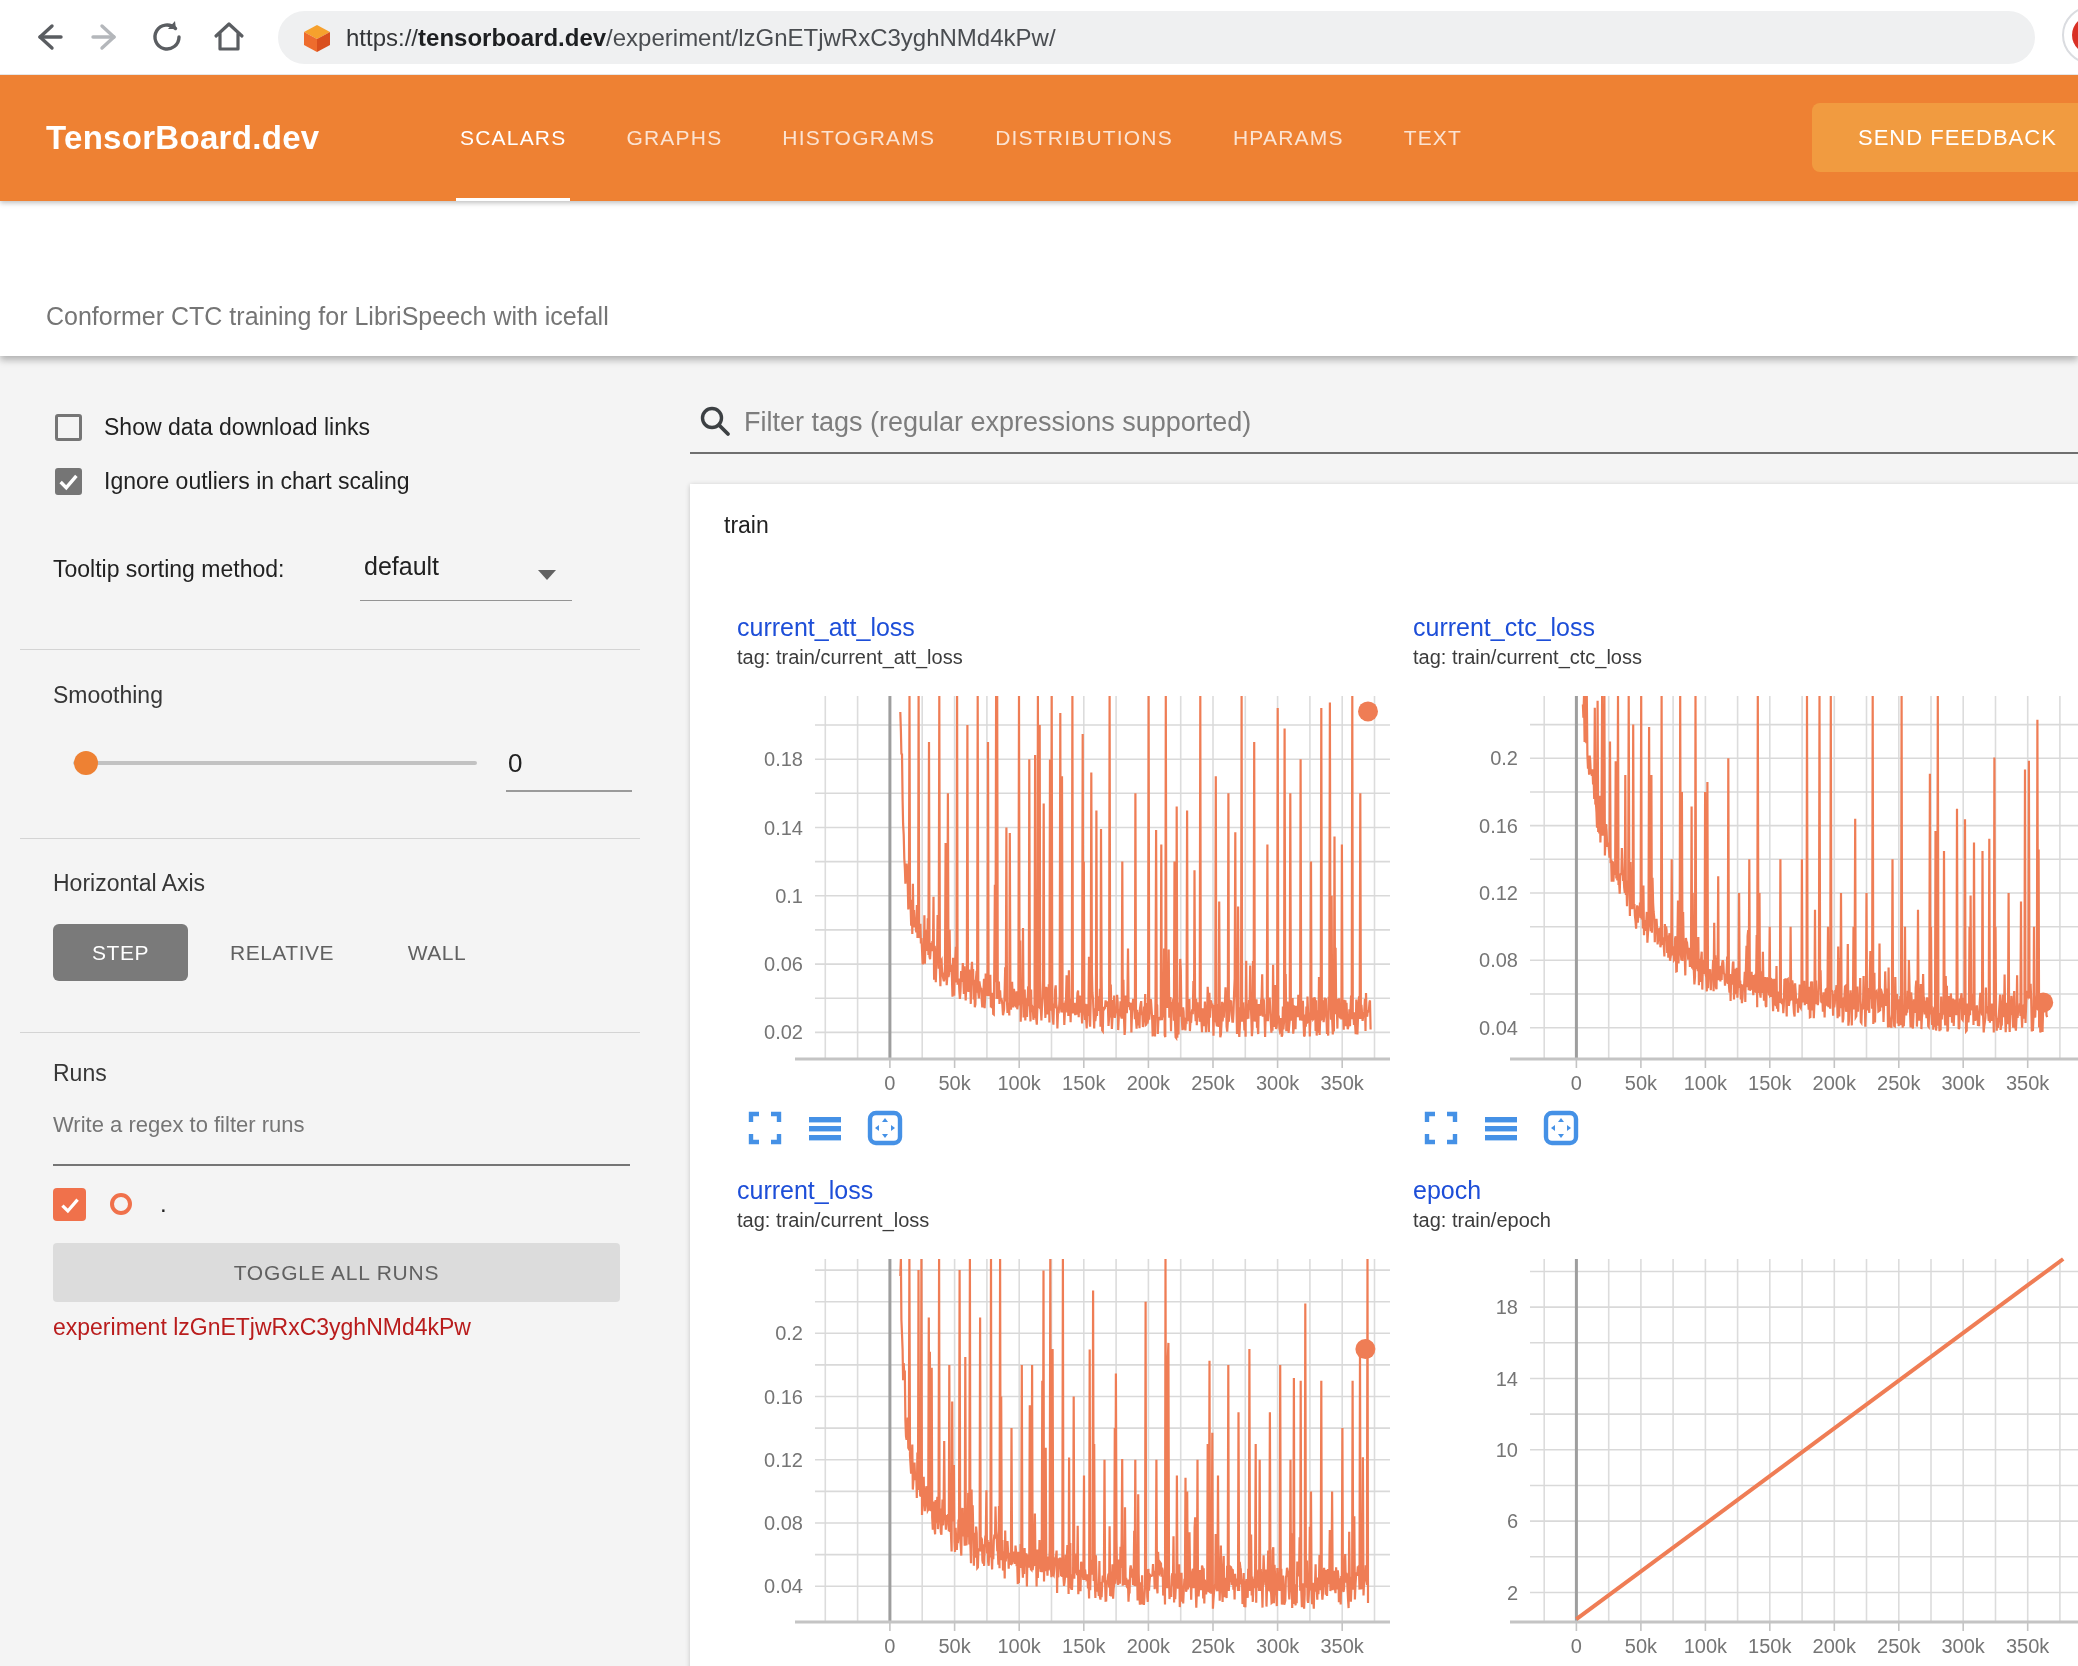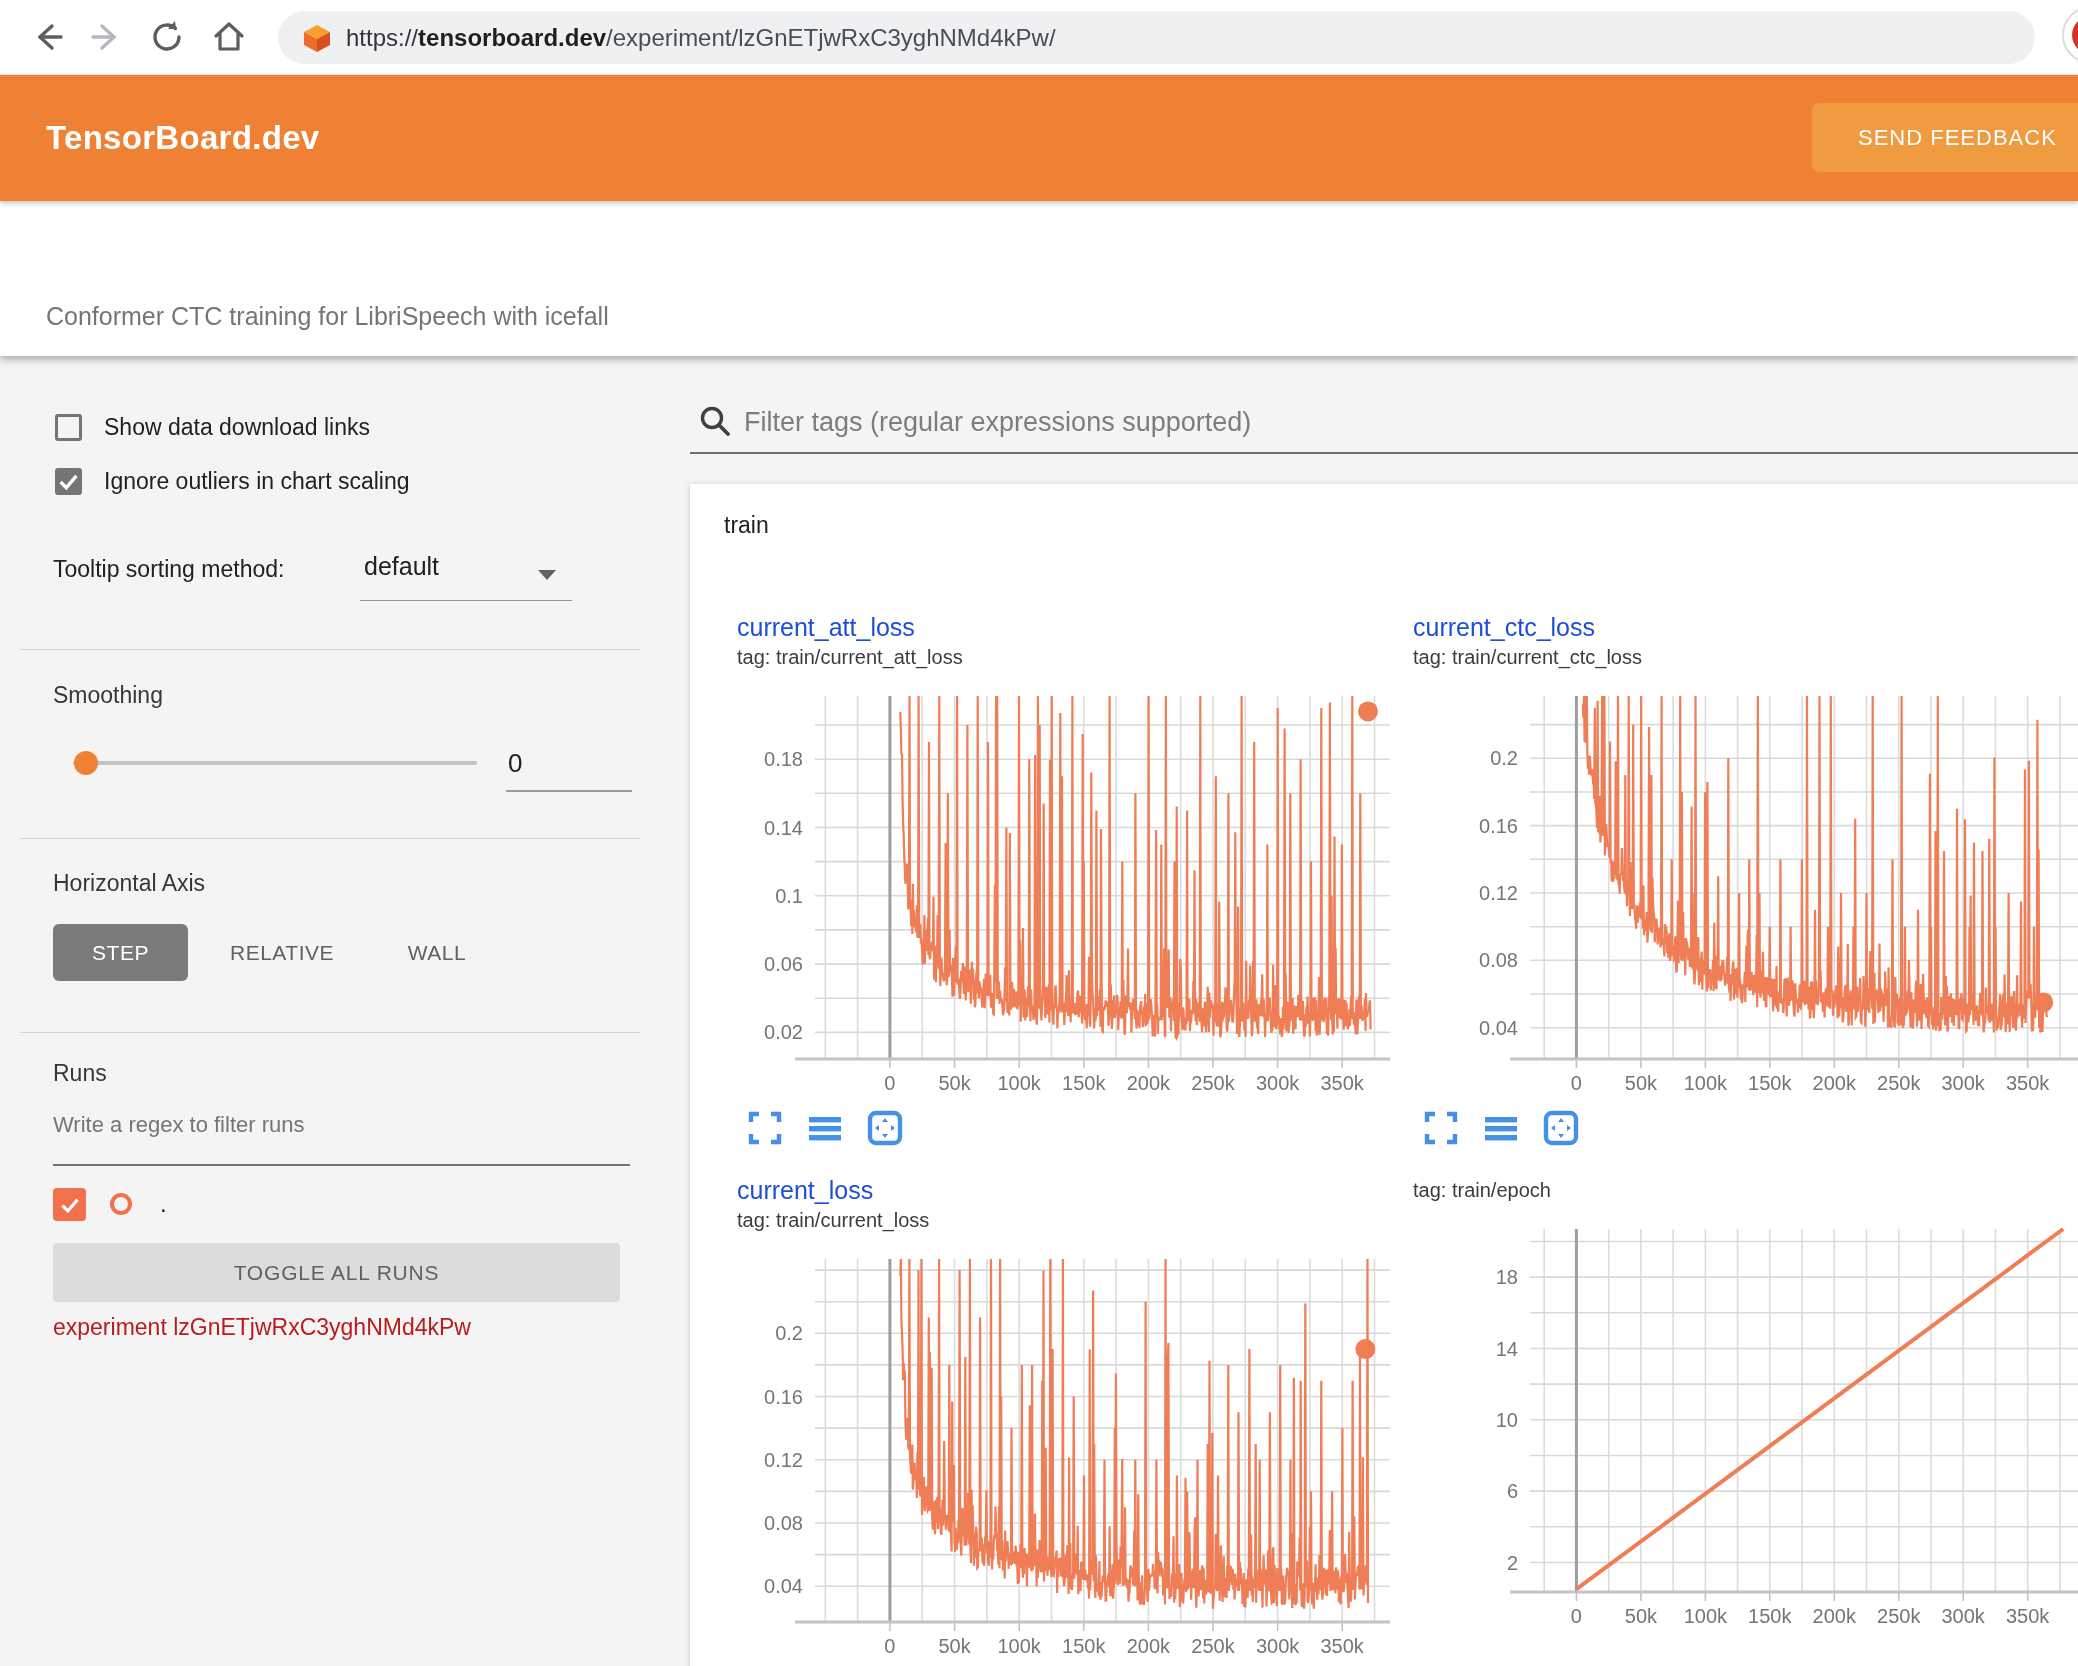--- a/index.html
+++ b/index.html
@@ -101,20 +101,28 @@
       </svg>
       <div class="url-text"><span class="url-scheme">https://</span><span class="url-domain">tensorboard.dev</span><span class="url-path">/experiment/lzGnETjwRxC3yghNMd4kPw/</span></div>
     </div>
     <div class="avatar">
         <div class="avatar-inner"></div>
       </div>
   </div>
 
   <div class="appbar">
     <div class="logo">TensorBoard.dev</div>
+    <div class="tabs">
+      <div class="tab active">SCALARS</div>
+      <div class="tab">GRAPHS</div>
+      <div class="tab">HISTOGRAMS</div>
+      <div class="tab">DISTRIBUTIONS</div>
+      <div class="tab">HPARAMS</div>
+      <div class="tab">TEXT</div>
+    </div>
     <button class="feedback-btn">SEND FEEDBACK</button>
   </div>
 
   <div class="titleband">
     <div class="exp-title">Conformer CTC training for LibriSpeech with icefall</div>
   </div>
 
   <div class="sidebar">
     <div class="cb-box" style="left:55px; top:58px;"></div>
     <div class="cb-label" style="left:104px; top:58px;">Show data download links</div>
@@ -379,20 +387,21 @@
           <text x="66" y="154.5" text-anchor="end" fill="#757575" font-size="20">0.16</text>
           <text x="66" y="217.8" text-anchor="end" fill="#757575" font-size="20">0.12</text>
           <text x="66" y="281.0" text-anchor="end" fill="#757575" font-size="20">0.08</text>
           <text x="66" y="344.2" text-anchor="end" fill="#757575" font-size="20">0.04</text>
           <path d="M163.3 27.1 L163.9 10.0 L164.4 70.7 L165.0 84.9 L165.6 100.6 L166.1 131.2 L166.7 114.0 L167.3 126.4 L167.8 121.5 L168.4 171.3 L169.0 187.5 L169.6 190.7 L170.1 187.0 L170.7 168.5 L171.3 199.0 L171.8 199.9 L172.4 10.0 L173.0 206.8 L173.5 214.9 L174.1 224.6 L174.7 215.9 L175.3 195.5 L175.8 240.6 L176.4 232.0 L177.0 224.5 L177.5 213.6 L178.1 228.1 L178.7 230.9 L179.3 225.3 L179.8 248.9 L180.4 203.4 L181.0 238.2 L181.5 21.1 L182.1 241.0 L182.7 233.0 L183.2 246.5 L183.8 246.8 L184.4 10.0 L185.0 266.1 L185.5 239.7 L186.1 245.7 L186.7 227.7 L187.2 254.0 L187.8 262.2 L188.4 252.6 L189.0 239.8 L189.5 237.3 L190.1 253.9 L190.7 261.5 L191.2 260.5 L191.8 68.5 L192.4 261.7 L192.9 102.8 L193.5 260.6 L194.1 261.8 L194.7 118.8 L195.2 268.2 L195.8 280.7 L196.4 252.4 L196.9 280.7 L197.5 278.6 L198.1 285.3 L198.6 250.9 L199.2 274.3 L199.8 256.3 L200.4 247.8 L200.9 280.1 L201.5 271.5 L202.1 10.0 L202.6 272.8 L203.2 259.5 L203.8 283.0 L204.4 285.8 L204.9 270.6 L205.5 250.6 L206.1 276.4 L206.6 257.9 L207.2 192.0 L207.8 265.2 L208.3 266.7 L208.9 280.6 L209.5 272.3 L210.1 266.2 L210.6 272.1 L211.2 265.1 L211.8 282.3 L212.3 115.9 L212.9 283.1 L213.5 276.5 L214.0 285.6 L214.6 302.4 L215.2 152.6 L215.8 272.4 L216.3 262.6 L216.9 215.9 L217.5 292.7 L218.0 302.9 L218.6 278.9 L219.2 290.2 L219.8 300.9 L220.3 290.0 L220.9 294.3 L221.5 270.6 L222.0 288.9 L222.6 21.1 L223.2 289.6 L223.7 296.0 L224.3 306.6 L224.9 263.6 L225.5 259.0 L226.0 287.4 L226.6 284.3 L227.2 281.1 L227.7 296.6 L228.3 108.1 L228.9 294.9 L229.5 296.2 L230.0 282.9 L230.6 287.6 L231.2 243.7 L231.7 261.6 L232.3 295.4 L232.9 10.0 L233.4 296.1 L234.0 314.3 L234.6 240.4 L235.2 290.9 L235.7 256.3 L236.3 285.7 L236.9 316.7 L237.4 289.4 L238.0 283.9 L238.6 308.7 L239.1 277.5 L239.7 284.1 L240.3 319.0 L240.9 318.3 L241.4 302.0 L242.0 299.6 L242.6 301.9 L243.1 68.5 L243.7 302.6 L244.3 288.9 L244.9 290.4 L245.4 311.3 L246.0 314.5 L246.6 295.2 L247.1 316.9 L247.7 297.9 L248.3 287.4 L248.8 286.2 L249.4 241.2 L250.0 304.5 L250.6 291.1 L251.1 312.7 L251.7 316.8 L252.3 293.0 L252.8 308.0 L253.4 306.5 L254.0 10.0 L254.5 307.0 L255.1 320.4 L255.7 300.0 L256.3 310.3 L256.8 291.5 L257.4 285.5 L258.0 289.6 L258.5 257.5 L259.1 282.1 L259.7 287.9 L260.3 302.2 L260.8 301.1 L261.4 315.7 L262.0 256.9 L262.5 319.3 L263.1 10.0 L263.7 310.7 L264.2 147.5 L264.8 311.2 L265.4 291.1 L266.0 321.6 L266.5 303.2 L267.1 303.5 L267.7 329.5 L268.2 281.4 L268.8 312.4 L269.4 294.1 L270.0 309.4 L270.5 292.0 L271.1 303.3 L271.7 319.8 L272.2 303.7 L272.8 313.7 L273.4 314.6 L273.9 314.9 L274.5 179.1 L275.1 315.4 L275.7 304.7 L276.2 302.6 L276.8 309.4 L277.4 312.4 L277.9 314.7 L278.5 296.6 L279.1 302.6 L279.6 317.2 L280.2 314.3 L280.8 335.1 L281.4 302.8 L281.9 333.9 L282.5 304.8 L283.1 319.1 L283.6 295.0 L284.2 318.7 L284.8 115.9 L285.4 318.9 L285.9 328.8 L286.5 305.5 L287.1 324.9 L287.6 299.1 L288.2 315.8 L288.8 317.1 L289.3 304.3 L289.9 337.6 L290.5 305.6 L291.1 310.2 L291.6 316.6 L292.2 318.5 L292.8 156.3 L293.3 305.5 L293.9 320.2 L294.5 320.9 L295.1 115.9 L295.6 321.1 L296.2 317.1 L296.8 311.5 L297.3 296.9 L297.9 264.5 L298.5 317.1 L299.0 301.8 L299.6 337.4 L300.2 300.4 L300.8 328.9 L301.3 311.8 L301.9 319.6 L302.5 291.1 L303.0 309.3 L303.6 322.8 L304.2 320.9 L304.7 323.1 L305.3 131.7 L305.9 323.3 L306.5 21.4 L307.0 332.4 L307.6 301.4 L308.2 318.9 L308.7 198.7 L309.3 322.1 L309.9 314.4 L310.5 326.8 L311.0 307.6 L311.6 321.3 L312.2 315.8 L312.7 299.8 L313.3 10.0 L313.9 318.0 L314.4 328.1 L315.0 325.3 L315.6 100.1 L316.2 325.5 L316.7 326.3 L317.3 319.6 L317.9 312.6 L318.4 308.9 L319.0 307.3 L319.6 301.6 L320.1 344.0 L320.7 309.3 L321.3 328.4 L321.9 313.5 L322.4 312.8 L323.0 308.7 L323.6 312.3 L324.1 326.1 L324.7 326.1 L325.3 327.5 L325.9 10.0 L326.4 327.7 L327.0 336.9 L327.6 333.0 L328.1 326.4 L328.7 305.9 L329.3 328.7 L329.8 310.2 L330.4 296.0 L331.0 313.5 L331.6 344.9 L332.1 208.4 L332.7 333.5 L333.3 294.1 L333.8 338.2 L334.4 339.9 L335.0 339.9 L335.6 325.3 L336.1 329.6 L336.7 147.5 L337.3 329.7 L337.8 309.6 L338.4 324.5 L339.0 318.2 L339.5 304.6 L340.1 326.3 L340.7 276.7 L341.3 345.3 L341.8 334.9 L342.4 324.4 L343.0 320.9 L343.5 342.3 L344.1 312.8 L344.7 315.9 L345.2 326.4 L345.8 326.0 L346.4 330.9 L347.0 226.6 L347.5 331.0 L348.1 320.7 L348.7 327.1 L349.2 329.5 L349.8 328.1 L350.4 325.2 L351.0 339.5 L351.5 328.9 L352.1 349.5 L352.7 100.6 L353.2 341.2 L353.8 314.8 L354.4 322.9 L354.9 310.9 L355.5 325.6 L356.1 41.4 L356.7 332.1 L357.2 195.0 L357.8 332.2 L358.4 348.9 L358.9 306.4 L359.5 328.6 L360.1 342.7 L360.6 335.4 L361.2 339.8 L361.8 347.0 L362.4 311.9 L362.9 347.8 L363.5 350.6 L364.1 333.1 L364.6 348.3 L365.2 334.4 L365.8 326.6 L366.4 330.3 L366.9 333.4 L367.5 210.8 L368.1 333.5 L368.6 351.7 L369.2 351.6 L369.8 331.3 L370.3 335.1 L370.9 328.6 L371.5 324.7 L372.1 338.4 L372.6 277.2 L373.2 346.9 L373.8 322.7 L374.3 347.5 L374.9 333.0 L375.5 315.2 L376.1 349.7 L376.6 339.8 L377.2 334.6 L377.8 179.1 L378.3 334.8 L378.9 124.4 L379.5 291.3 L380.0 323.1 L380.6 330.5 L381.2 336.0 L381.8 310.6 L382.3 317.8 L382.9 334.8 L383.5 297.7 L384.0 319.0 L384.6 293.4 L385.2 209.9 L385.7 336.8 L386.3 317.9 L386.9 313.0 L387.5 335.9 L388.0 258.2 L388.6 336.0 L389.2 328.9 L389.7 337.4 L390.3 338.3 L390.9 330.5 L391.5 352.8 L392.0 343.1 L392.6 343.2 L393.2 320.1 L393.7 316.3 L394.3 320.8 L394.9 328.6 L395.4 319.7 L396.0 335.9 L396.6 333.1 L397.2 281.8 L397.7 337.1 L398.3 210.8 L398.9 337.2 L399.4 331.8 L400.0 314.4 L400.6 351.6 L401.2 245.3 L401.7 324.2 L402.3 344.6 L402.9 355.6 L403.4 334.7 L404.0 334.2 L404.6 355.4 L405.1 326.2 L405.7 354.4 L406.3 346.5 L406.9 356.0 L407.4 349.0 L408.0 337.8 L408.6 52.7 L409.1 337.9 L409.7 320.5 L410.3 348.0 L410.8 352.9 L411.4 319.9 L412.0 341.8 L412.6 332.3 L413.1 326.2 L413.7 327.0 L414.3 326.8 L414.8 326.7 L415.4 326.1 L416.0 315.0 L416.6 327.3 L417.1 321.8 L417.7 340.3 L418.3 323.7 L418.8 338.5 L419.4 210.8 L420.0 338.5 L420.5 344.4 L421.1 302.9 L421.7 322.7 L422.3 324.1 L422.8 321.5 L423.4 313.8 L424.0 314.7 L424.5 327.7 L425.1 318.7 L425.7 321.4 L426.2 346.6 L426.8 334.0 L427.4 328.9 L428.0 355.4 L428.5 10.0 L429.1 339.1 L429.7 210.8 L430.2 339.2 L430.8 110.0 L431.4 93.9 L432.0 327.8 L432.5 350.1 L433.1 343.6 L433.7 343.3 L434.2 347.9 L434.8 327.4 L435.4 324.3 L435.9 336.6 L436.5 287.3 L437.1 353.6 L437.7 324.4 L438.2 350.1 L438.8 338.2 L439.4 339.7 L439.9 226.6 L440.5 339.8 L441.1 325.6 L441.7 333.5 L442.2 315.2 L442.8 358.1 L443.4 343.5 L443.9 327.6 L444.5 323.8 L445.1 352.7 L445.6 338.9 L446.2 354.5 L446.8 340.6 L447.4 329.7 L447.9 335.1 L448.5 228.8 L449.1 342.8 L449.6 340.4 L450.2 242.4 L450.8 340.4 L451.3 334.8 L451.9 338.3 L452.5 283.2 L453.1 329.9 L453.6 328.9 L454.2 350.6 L454.8 325.2 L455.3 322.4 L455.9 319.7 L456.5 339.1 L457.1 331.4 L457.6 278.6 L458.2 268.3 L458.8 342.9 L459.3 358.7 L459.9 341.0 L460.5 210.8 L461.0 341.1 L461.6 347.4 L462.2 337.5 L462.8 321.0 L463.3 326.9 L463.9 341.1 L464.5 332.6 L465.0 316.6 L465.6 318.5 L466.2 349.5 L466.7 319.2 L467.3 354.5 L467.9 330.7 L468.5 337.7 L469.0 345.2 L469.6 342.1 L470.2 341.6 L470.7 195.0 L471.3 341.7 L471.9 342.2 L472.5 111.8 L473.0 340.2 L473.6 325.4 L474.2 344.8 L474.7 330.7 L475.3 183.8 L475.9 359.8 L476.4 351.4 L477.0 343.0 L477.6 339.7 L478.2 334.8 L478.7 284.9 L479.3 299.5 L479.9 340.8 L480.4 342.0 L481.0 226.6 L481.6 342.0 L482.2 320.4 L482.7 351.7 L483.3 325.5 L483.9 296.6 L484.4 337.9 L485.0 340.7 L485.6 353.0 L486.1 321.4 L486.7 307.1 L487.3 348.3 L487.9 328.9 L488.4 338.2 L489.0 344.5 L489.6 349.0 L490.1 316.7 L490.7 342.0 L491.3 115.9 L491.8 342.0 L492.4 328.4 L493.0 333.1 L493.6 317.9 L494.1 318.3 L494.7 336.0 L495.3 320.7 L495.8 321.1 L496.4 340.6 L497.0 331.0 L497.6 350.5 L498.1 324.7 L498.7 337.4 L499.3 333.5 L499.8 332.5 L500.4 329.6 L501.0 342.0 L501.5 163.3 L502.1 342.0 L502.7 312.8 L503.3 318.2 L503.8 320.4 L504.4 335.3 L505.0 330.2 L505.5 355.1 L506.1 344.2 L506.7 324.1 L507.3 358.0 L507.8 356.3 L508.4 358.1 L509.0 332.9 L509.5 330.1 L510.1 346.8 L510.7 348.8 L511.2 319.8 L511.8 342.0 L512.4 100.1 L513.0 342.0 L513.5 317.7 L514.1 285.5 L514.7 346.5 L515.2 327.5 L515.8 352.9 L516.4 338.2 L516.9 329.8 L517.5 339.3 L518.1 321.8 L518.7 194.9 L519.2 353.8 L519.8 321.4 L520.4 325.9 L520.9 338.8 L521.5 320.5 L522.1 342.0 L522.7 210.8 L523.2 342.0 L523.8 320.1 L524.4 334.4 L524.9 336.4 L525.5 358.6 L526.1 325.3 L526.6 306.2 L527.2 322.3 L527.8 326.7 L528.4 336.3 L528.9 320.5 L529.5 357.6 L530.1 336.8 L530.6 330.6 L531.2 301.5 L531.8 337.9 L532.3 342.0 L532.9 163.3 L533.5 342.0 L534.1 343.9 L534.6 354.1 L535.2 353.6 L535.8 301.7 L536.3 298.2 L536.9 354.2 L537.5 315.7 L538.1 326.3 L538.6 338.5 L539.2 344.4 L539.8 357.1 L540.3 319.0 L540.9 339.5 L541.5 341.1 L542.0 330.0 L542.6 342.0 L543.2 115.9 L543.8 342.0 L544.3 319.8 L544.9 355.6 L545.5 346.9 L546.0 326.5 L546.6 337.5 L547.2 355.6 L547.8 353.8 L548.3 351.5 L548.9 328.0 L549.5 326.4 L550.0 318.8 L550.6 321.3 L551.2 323.1 L551.7 340.3 L552.3 350.5 L552.9 342.0 L553.5 210.8 L554.0 342.0 L554.6 284.2 L555.2 359.1 L555.7 333.0 L556.3 339.4 L556.9 129.1 L557.4 355.0 L558.0 347.9 L558.6 356.4 L559.2 335.4 L559.7 354.2 L560.3 312.5 L560.9 327.1 L561.4 318.0 L562.0 327.5 L562.6 288.3 L563.2 341.8 L563.7 131.7 L564.3 341.7 L564.9 358.3 L565.4 335.8 L566.0 334.3 L566.6 348.8 L567.1 359.7 L567.7 345.0 L568.3 54.5 L568.9 336.6 L569.4 337.3 L570.0 311.5 L570.6 351.2 L571.1 353.8 L571.7 346.7 L572.3 335.4 L572.8 277.8 L573.4 341.6 L574.0 242.4 L574.6 341.5 L575.1 355.2 L575.7 333.9 L576.3 350.1 L576.8 359.8 L577.4 334.3 L578.0 336.1 L578.6 315.3 L579.1 342.6 L579.7 339.7 L580.3 350.7 L580.8 328.6 L581.4 345.1 L582.0 331.5 L582.5 306.1 L583.1 324.8 L583.7 341.3 L584.3 131.7 L584.8 341.3 L585.4 350.7 L586.0 343.4 L586.5 328.0 L587.1 318.8 L587.7 337.9 L588.3 332.3 L588.8 345.6 L589.4 320.8 L590.0 346.9 L590.5 334.0 L591.1 320.0 L591.7 335.1 L592.2 332.9 L592.8 280.9 L593.4 342.1 L594.0 323.0 L594.5 341.1 L595.1 242.4 L595.7 341.1 L596.2 324.7 L596.8 325.0 L597.4 321.9 L597.9 339.1 L598.5 344.1 L599.1 318.3 L599.7 329.6 L600.2 340.4 L600.8 321.3 L601.4 327.7 L601.9 353.3 L602.5 329.4 L603.1 340.1 L603.7 355.4 L604.2 327.0 L604.8 340.9 L605.4 179.1 L605.9 340.9 L606.5 342.8 L607.1 339.1 L607.6 321.5 L608.2 305.1 L608.8 333.7 L609.4 324.0 L609.9 326.7 L610.5 339.3 L611.1 351.1 L611.6 359.1 L612.2 282.8 L612.8 331.5 L613.4 327.7 L613.9 352.8 L614.5 336.0 L615.1 340.7 L615.6 131.7 L616.2 340.7 L616.8 321.5 L617.3 267.3 L617.9 350.5 L618.5 335.2 L619.1 325.4 L619.6 323.4 L620.2 326.8 L620.8 317.2 L621.3 326.4 L621.9 316.3 L622.5 340.6 L623.0 100.1 L623.6 340.5 L624.2 316.5 L624.8 340.2 L625.3 328.2 L625.9 208.2 L626.5 346.5 L627.0 334.5 L627.6 329.4 L628.2 331.9 L628.8 316.4 L629.3 328.8 L629.9 335.8 L630.5 10.0 L631.0 353.9 " fill="none" stroke="#ef7d55" stroke-width="2.2"></path>
           <circle cx="628.4" cy="100.1" r="10" fill="#ef7d55"></circle>
         </svg></div>
   </div>
 
   <div class="chart" style="left:1413px; top:1175px; width:665px;">
+    <div class="chart-title">epoch</div>
     <div class="chart-tag">tag: train/epoch</div>
     <div class="chart-plot"><svg width="665" height="412">
           <line x1="131.2" y1="10" x2="131.2" y2="372" stroke="#dcdcdc" stroke-width="1.6"></line>
           <line x1="195.7" y1="10" x2="195.7" y2="372" stroke="#dcdcdc" stroke-width="1.6"></line>
           <line x1="227.9" y1="10" x2="227.9" y2="372" stroke="#dcdcdc" stroke-width="1.6"></line>
           <line x1="260.1" y1="10" x2="260.1" y2="372" stroke="#dcdcdc" stroke-width="1.6"></line>
           <line x1="292.4" y1="10" x2="292.4" y2="372" stroke="#dcdcdc" stroke-width="1.6"></line>
           <line x1="324.6" y1="10" x2="324.6" y2="372" stroke="#dcdcdc" stroke-width="1.6"></line>
           <line x1="356.8" y1="10" x2="356.8" y2="372" stroke="#dcdcdc" stroke-width="1.6"></line>
           <line x1="389.1" y1="10" x2="389.1" y2="372" stroke="#dcdcdc" stroke-width="1.6"></line>

